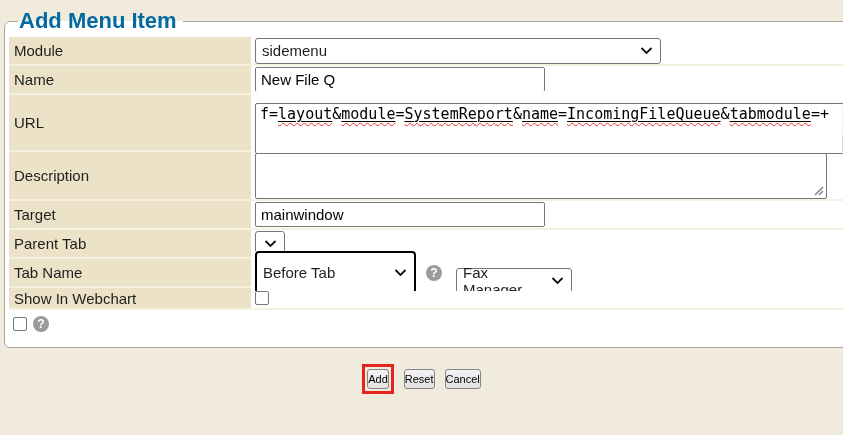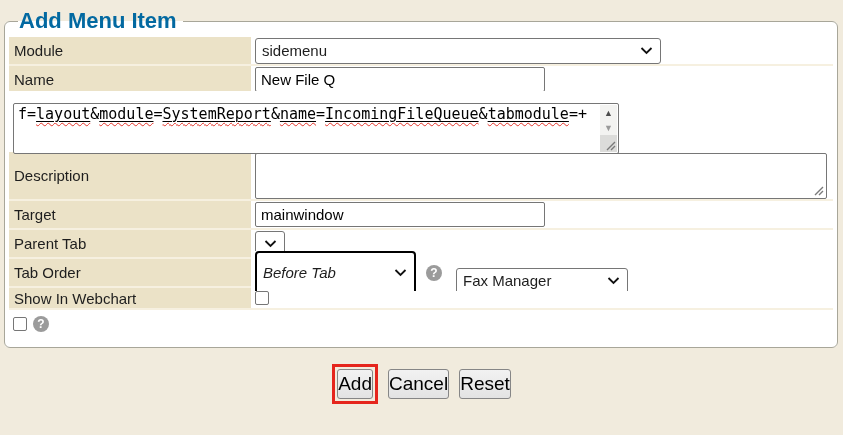--- a/index.html
+++ b/index.html
@@ -63,22 +63,22 @@
     border-radius: 3px;
     display: flex;
     align-items: center;
     justify-content: space-between;
     font-size: 15px;
     padding: 0 7px 0 6px;
     cursor: default;
   }
   .sel-module { width: 406px; }
   .sel-parent { width: 30px; justify-content: center; padding: 0 5px; }
-  .sel-before { width: 161px; height: 44px; border: 2px solid #000; border-radius: 4px; font-style: italic; }
-  .sel-fax    { width: 172px; margin-left: 14px; margin-top: 16px; }
+  .sel-before { width: 161px; height: 44px; border: 2px solid #000; border-radius: 4px; }
+  .sel-fax    { width: 116px; margin-left: 14px; margin-top: 16px; }
   .chev { flex: none; margin-left: 6px; display: inline-flex; }
 
   input.text {
     height: 25px;
     width: 290px;
     border: 1px solid #767676;
     border-radius: 2px;
     font-family: "Liberation Sans", sans-serif;
     font-size: 15px;
     padding: 0 4px 0 5px;
@@ -158,21 +158,21 @@
     align-items: center;
     gap: 10px;
   }
   .red-annot {
     border: 3px solid #e5251c;
     padding: 2px;
     display: inline-block;
   }
   button.btn {
     font-family: "Liberation Sans", sans-serif;
-    font-size: 19px;
+    font-size: 11px;
     color: #000;
     background: linear-gradient(#f2f2f2, #e3e3e3);
     border: 1px solid #868686;
     border-radius: 3px;
     padding: 3px 0;
     cursor: pointer;
   }
 </style>
 </head>
 <body>
@@ -195,20 +195,21 @@
   </div>
 
   <div class="row h29">
     <div class="label-cell">Name</div>
     <div class="value-cell">
       <input class="text" type="text" value="New File Q" style="">
     </div>
   </div>
 
   <div class="row h57">
+    <div class="label-cell">URL</div>
     <div class="value-cell">
       <div class="ta ta-url">
         <div class="url-text">f=<span class="word"><span class="sq">layout</span></span>&amp;<span class="word"><span class="sq">module</span></span>=<span class="word"><span class="sq">SystemReport</span></span>&amp;<span class="word"><span class="sq">name</span></span>=<span class="word"><span class="sq">IncomingFileQueue</span></span>&amp;<span class="word"><span class="sq">tabmodule</span></span>=+</div>
         <div class="sbar">
           <div class="sbtn up">▲</div>
           <div class="sbtn down">▼</div>
           <div class="scorner"></div>
         </div>
         <svg class="grip" viewBox="0 0 12 12">
           <path d="M3 11 L11 3 M7 11 L11 7" stroke="#7a7a7a" stroke-width="1.4" fill="none"></path>
@@ -242,21 +243,21 @@
         <span class="chev" style="margin-left:0">
           <svg width="13" height="8" viewBox="0 0 13 8">
               <path d="M1.5 1 L6.5 6 L11.5 1" fill="none" stroke="#111" stroke-width="1.8"></path>
             </svg>
         </span>
       </div>
     </div>
   </div>
 
   <div class="row h29">
-    <div class="label-cell">Tab Order</div>
+    <div class="label-cell">Tab Name</div>
     <div class="value-cell">
       <div class="sel sel-before">
         <span>Before Tab</span>
         <span class="chev">
           <svg width="13" height="8" viewBox="0 0 13 8">
               <path d="M1.5 1 L6.5 6 L11.5 1" fill="none" stroke="#111" stroke-width="1.8"></path>
             </svg>
         </span>
       </div>
       <span class="help ml10">?</span>
@@ -284,15 +285,15 @@
       <div class="cb"></div>
       <span class="help ml6">?</span>
     </div>
   </div>
 </fieldset>
 
 <div class="btn-row">
   <span class="red-annot">
     <button class="btn">Add</button>
   </span>
+  <button class="btn">Reset</button>
   <button class="btn">Cancel</button>
-  <button class="btn">Reset</button>
 </div>
 
 </body></html>

